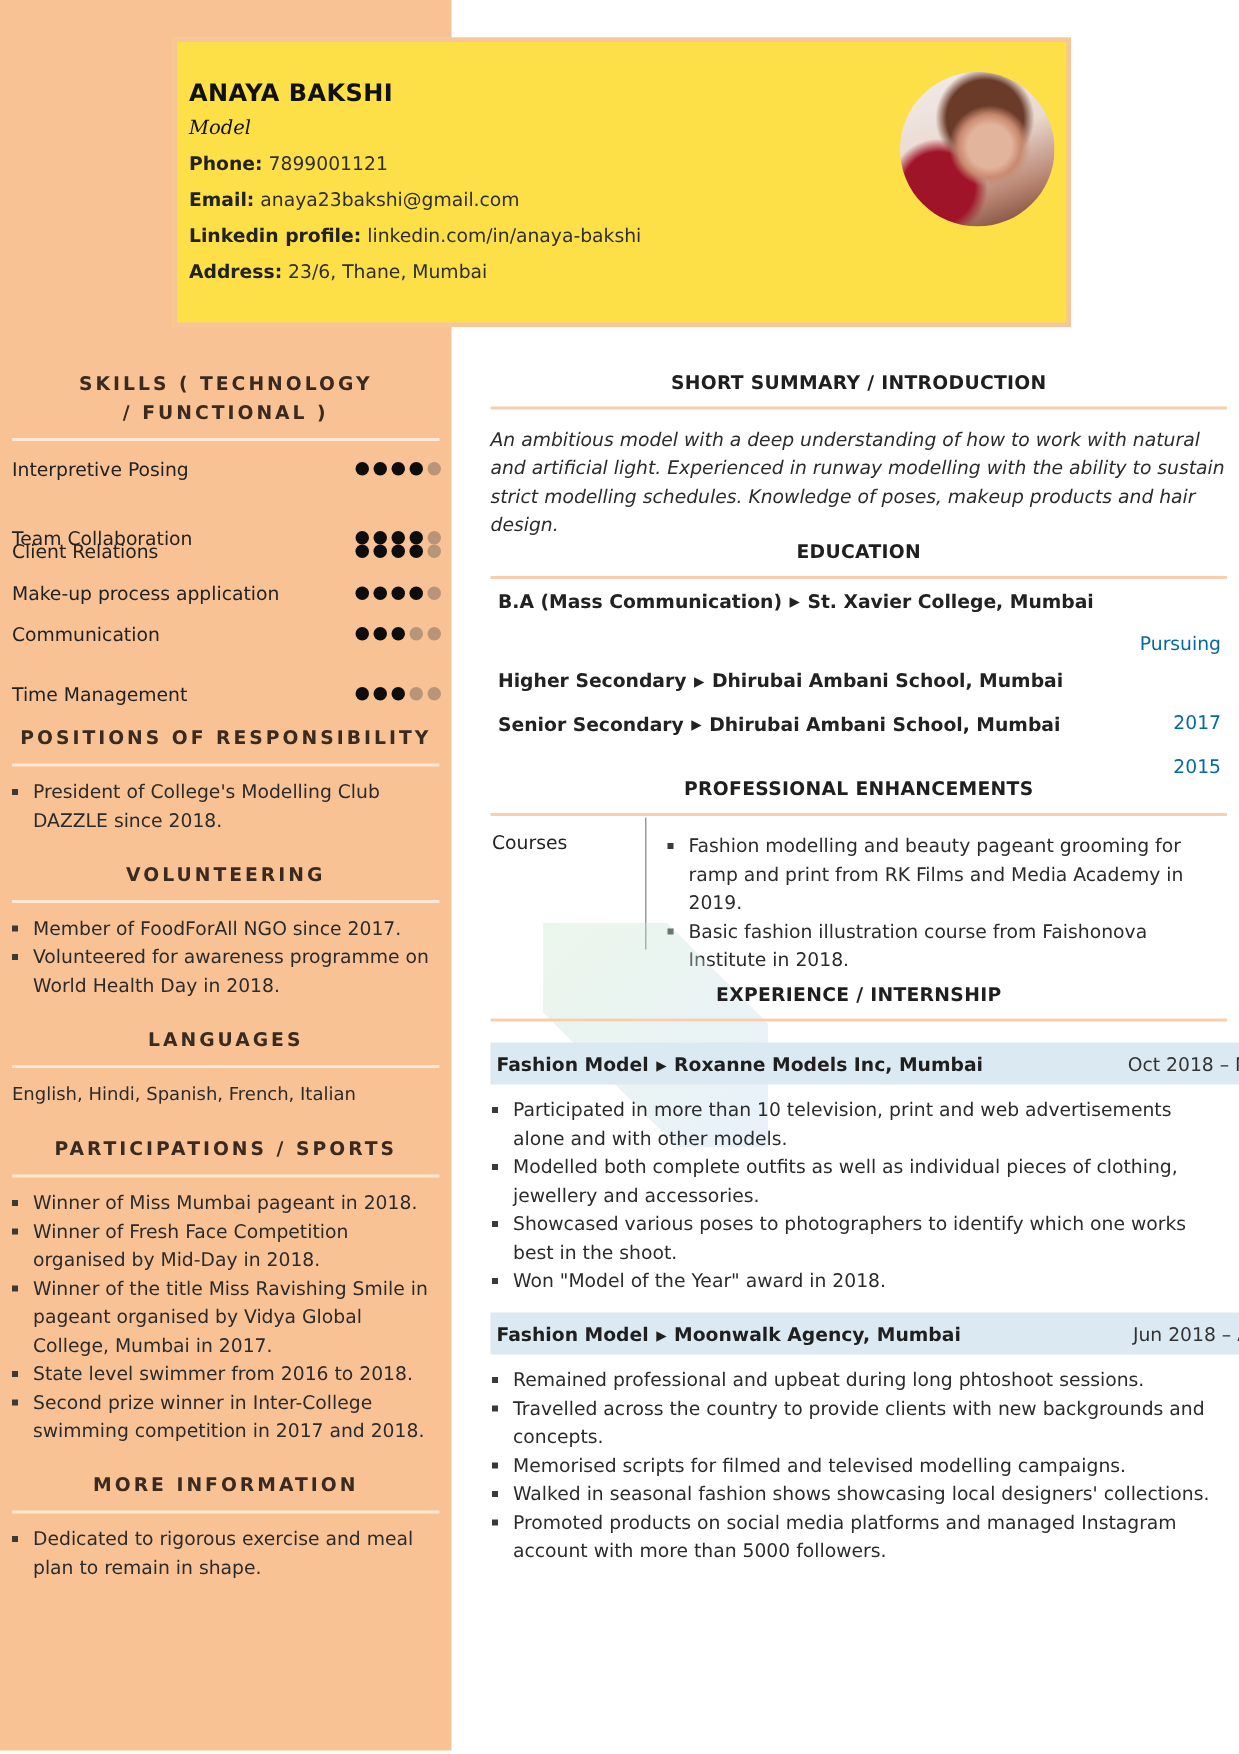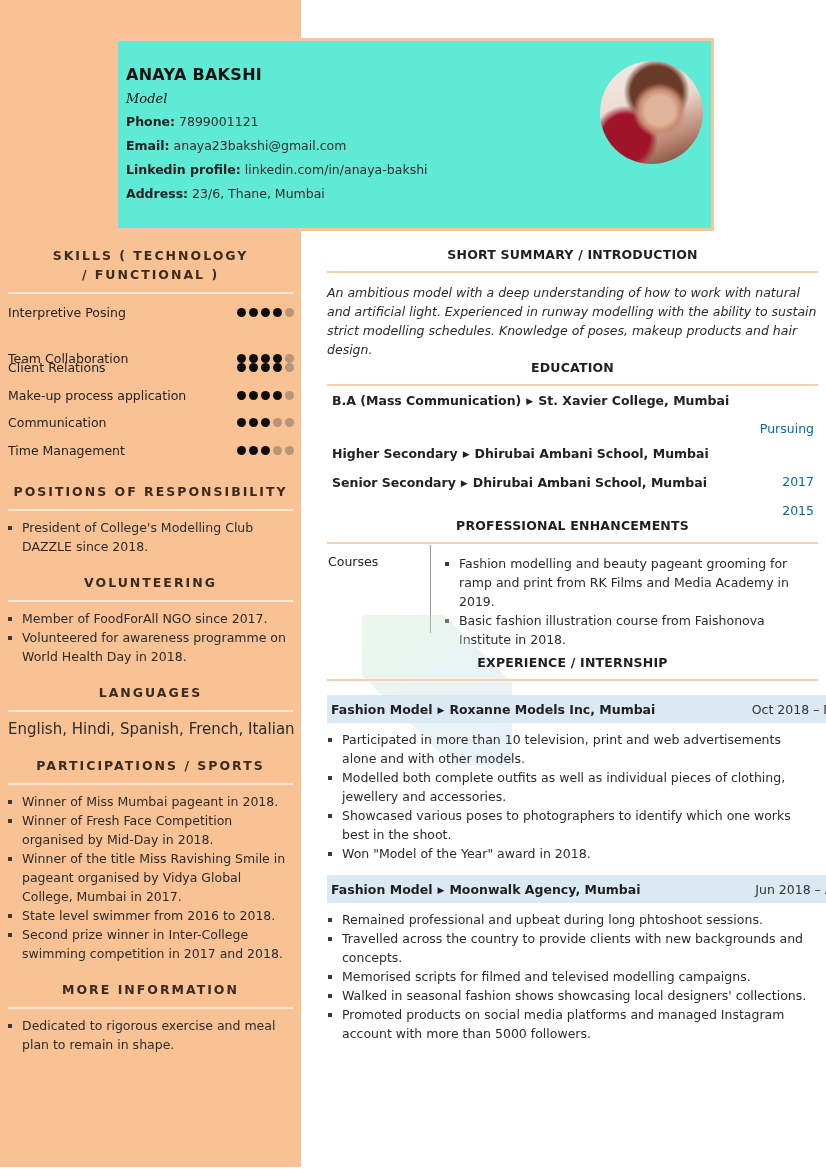--- a/index.html
+++ b/index.html
@@ -2,22 +2,22 @@
 <html><head>
 <meta charset="utf-8">
 <style>
   * { box-sizing: border-box; margin: 0; padding: 0; }
   html, body { width: 826px; height: 1169px; background: #ffffff; overflow: hidden; }
   body { position: relative; font-family: "DejaVu Sans", "Liberation Sans", sans-serif; color: #2b2b2b; }
 
   .sidebar-bg { position: absolute; left: 0; top: 0; width: 301px; height: 1167px; background: #f9c295; }
 
   .header-card {
-    position: absolute; left: 115px; top: 38px; width: 599px; height: 193px;
-    background: #5eead4; border: 3px solid #f7c59c;
+    position: absolute; left: 115px; top: 25px; width: 599px; height: 193px;
+    background: #fde047; border: 3px solid #f7c59c;
   }
   .header-card .name { position: absolute; left: 8px; top: 24px; font-family: "DejaVu Sans", sans-serif; font-weight: bold; font-size: 16px; letter-spacing: 0.3px; color: #111; }
   .header-card .role { position: absolute; left: 8px; top: 50px; font-family: "DejaVu Serif", serif; font-style: italic; font-size: 13px; color: #111; }
   .header-card .contact { position: absolute; left: 8px; font-size: 12.5px; color: #2e2e2e; }
   .header-card .contact b { font-weight: bold; color: #222; }
   .avatar {
     position: absolute; left: 482px; top: 20px; width: 103px; height: 103px; border-radius: 50%;
     overflow: hidden;
     background: radial-gradient(circle at 58% 48%, #e2b49c 0 18%, #c88a70 26%, transparent 34%),
                 radial-gradient(circle at 55% 30%, #6a3b28 0 28%, transparent 36%),
@@ -34,21 +34,21 @@
   .side-rule { height: 2px; background: #fbe8d6; margin: 8px 8px 0 8px; }
   .skill-row { position: absolute; left: 8px; width: 286px; height: 20px; display: flex; justify-content: space-between; align-items: center; }
   .skill-label { font-size: 12.5px; color: #222; }
   .dots { display: flex; gap: 3px; }
   .dot { width: 9px; height: 9px; border-radius: 50%; background: #0d0d0d; }
   .dot.off { background: #b89479; }
 
   .blist { list-style: none; }
   .blist li { position: relative; padding-left: 22px; font-size: 12.5px; line-height: 19px; color: #2b2b2b; }
   .blist li::before { content: ""; position: absolute; left: 8px; top: 8px; width: 4px; height: 4px; background: #3a3a3a; }
-  .lang { font-size: 15px; color: #2b2b2b; padding-left: 8px; line-height: 19px; }
+  .lang { font-size: 12px; color: #2b2b2b; padding-left: 8px; line-height: 19px; }
 
   
   .main-title {
     position: absolute; left: 327px; width: 491px; text-align: center;
     font-family: "DejaVu Sans", sans-serif; font-weight: bold; font-size: 12.5px; color: #1f1f1f; letter-spacing: 0.2px;
   }
   .main-rule { position: absolute; left: 327px; width: 491px; height: 2px; background: #f8cfae; }
   .summary { position: absolute; left: 327px; top: 283px; width: 491px; font-style: italic; font-size: 12.5px; line-height: 19px; color: #2b2b2b; }
 
   .edu-row { position: absolute; left: 332px; width: 482px; display: flex; justify-content: space-between; font-size: 12.5px; color: #222; }
@@ -130,21 +130,21 @@
     <div class="skill-row" style="top: 412px;">
       <span class="skill-label">Communication</span>
       <span class="dots">
         <span class="dot"></span>
         <span class="dot"></span>
         <span class="dot"></span>
         <span class="dot off"></span>
         <span class="dot off"></span>
       </span>
     </div>
-    <div class="skill-row" style="top: 440px;">
+    <div class="skill-row" style="top: 452px;">
       <span class="skill-label">Time Management</span>
       <span class="dots">
         <span class="dot"></span>
         <span class="dot"></span>
         <span class="dot"></span>
         <span class="dot off"></span>
         <span class="dot off"></span>
       </span>
     </div>
   </div>

